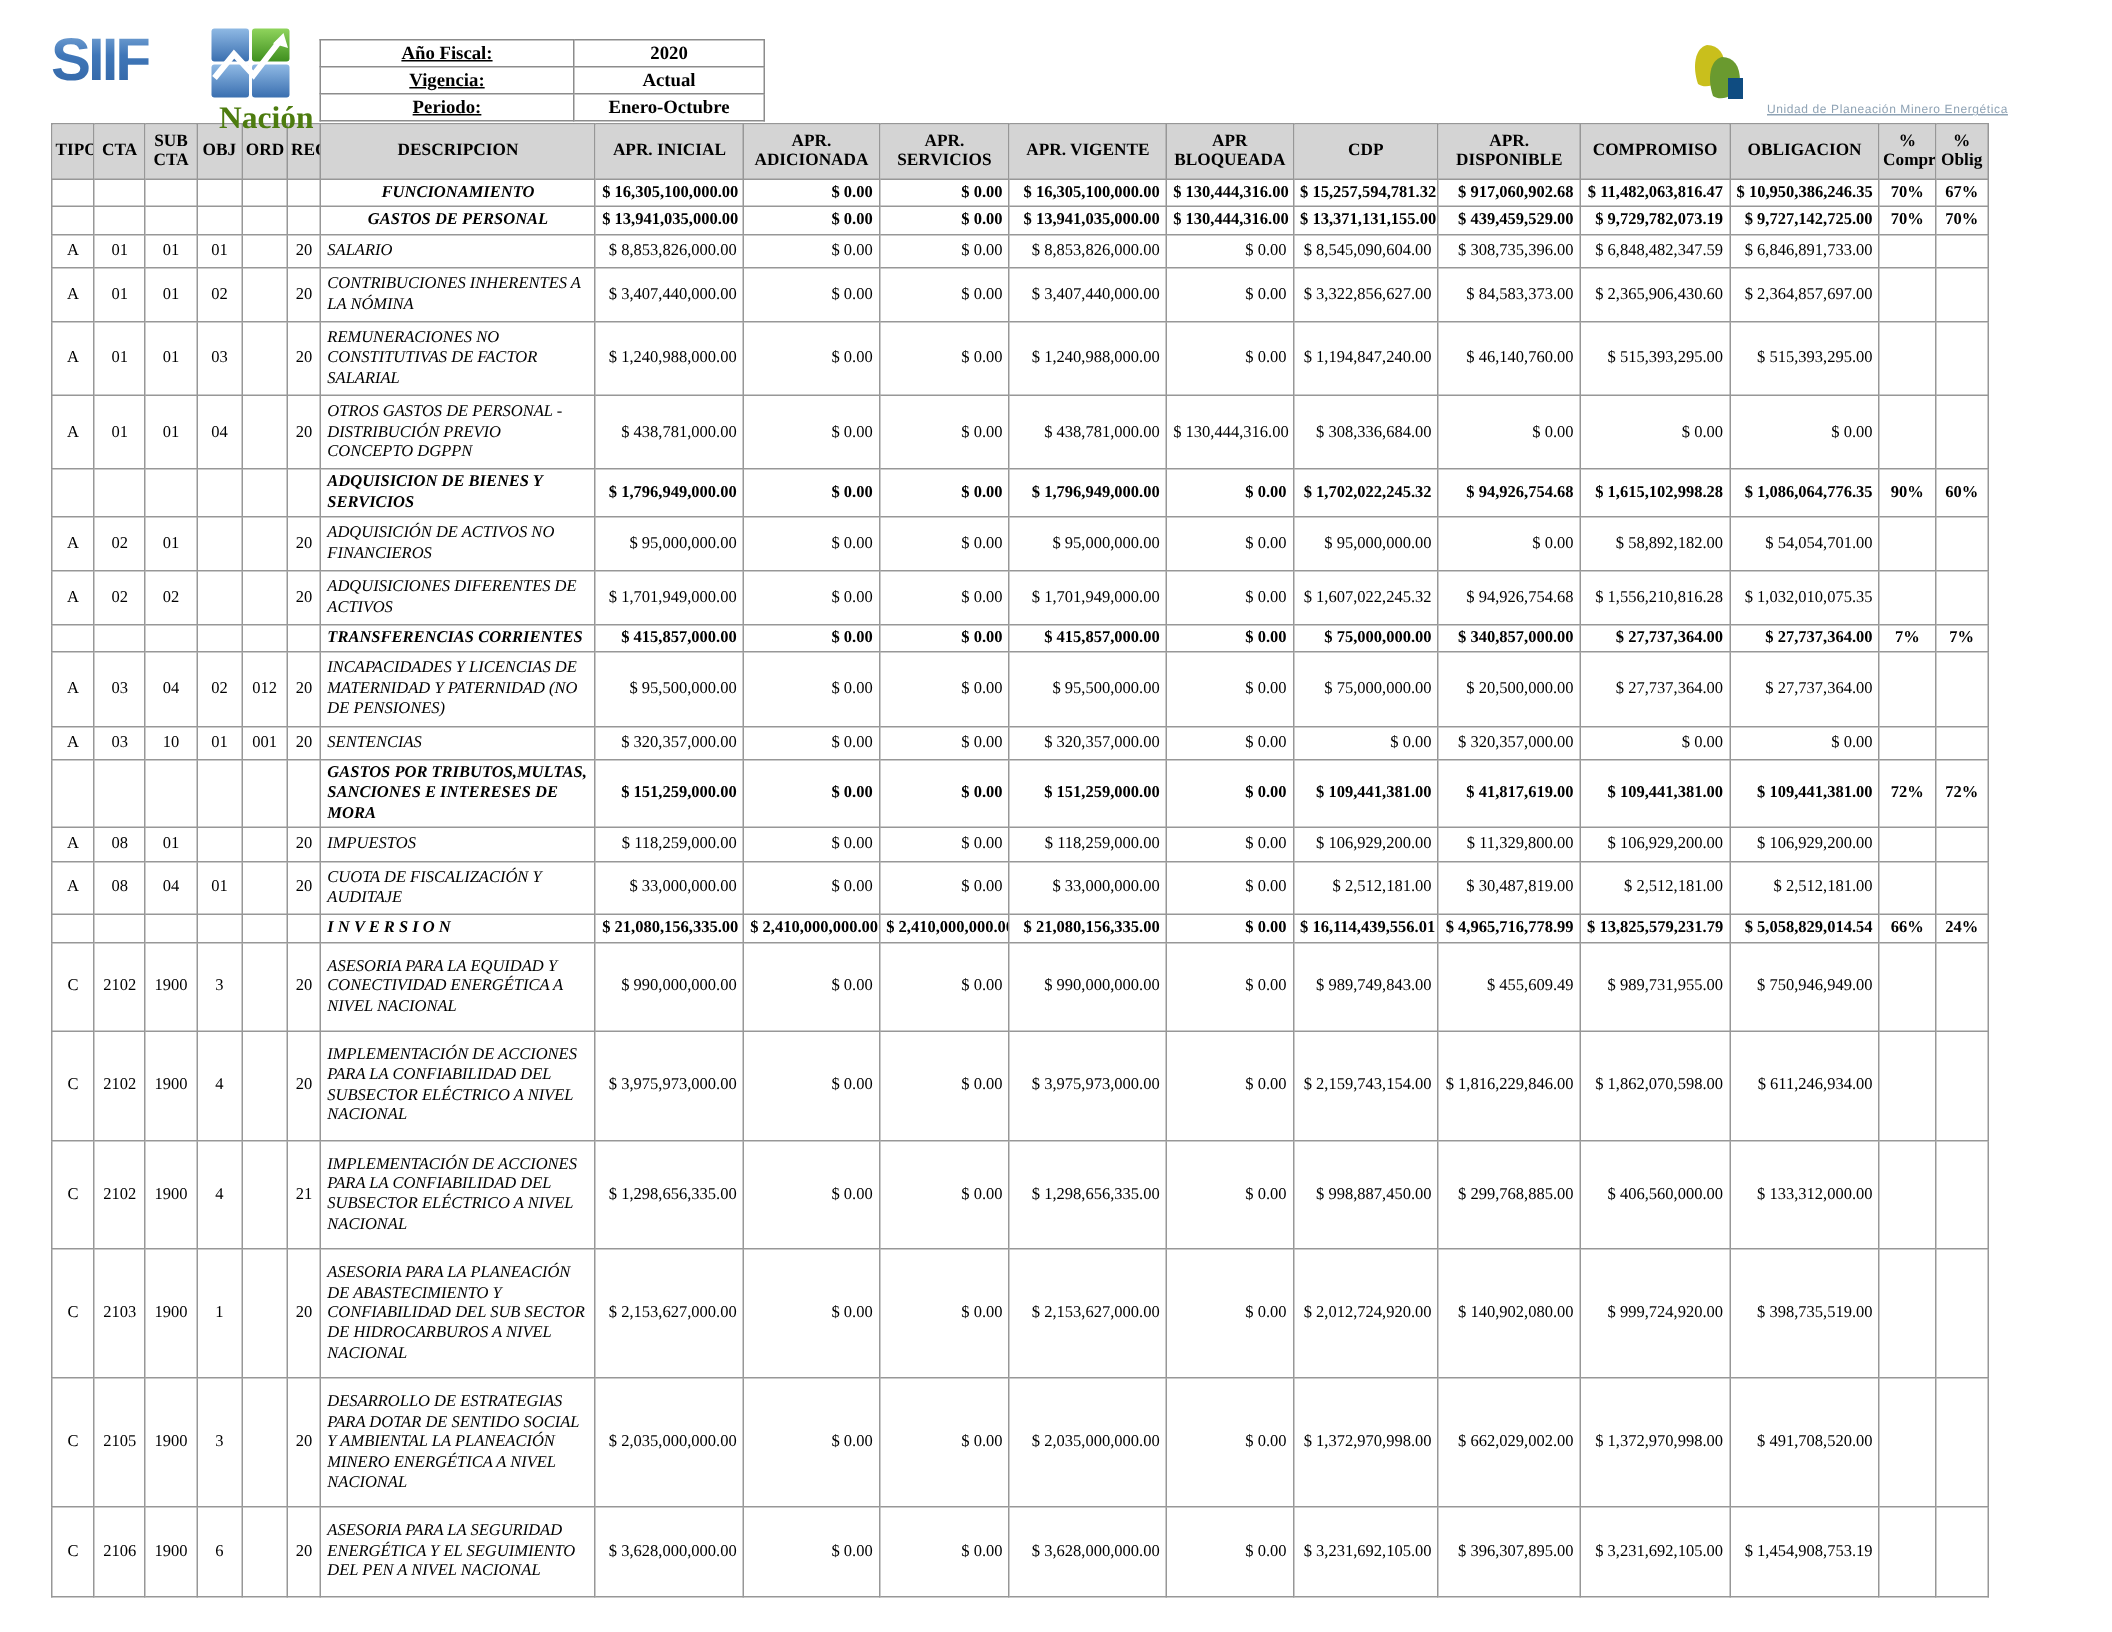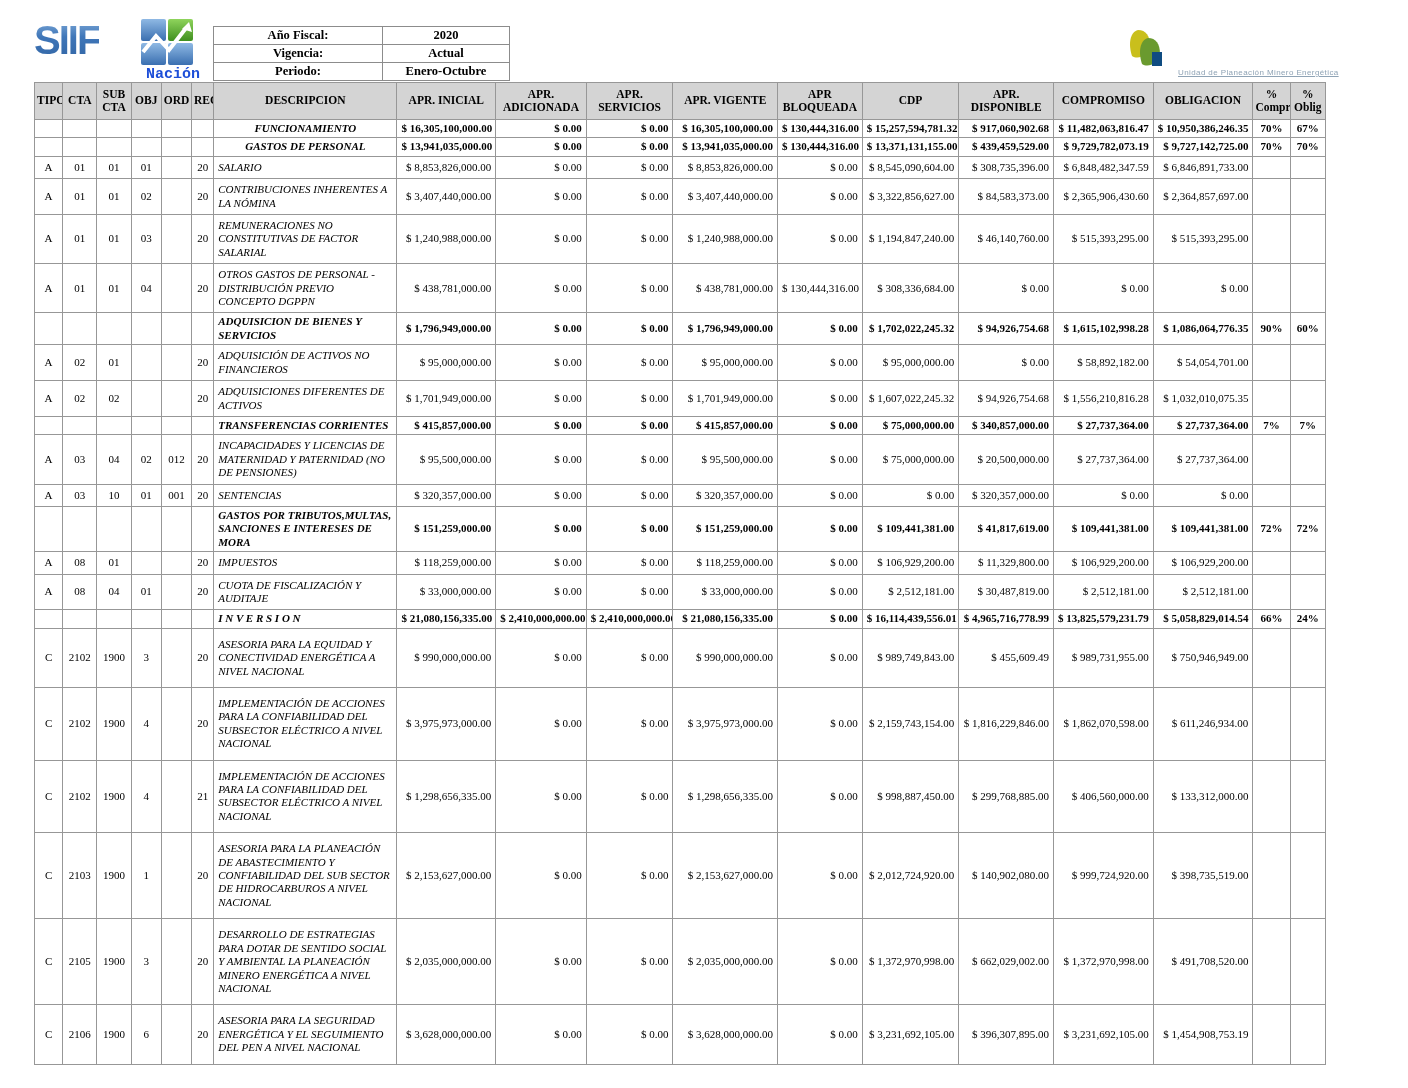--- a/index.html
+++ b/index.html
@@ -8,27 +8,27 @@
   
   .page-header{position:relative;width:1408px;height:82px;}
 
   
   .siif-logo{position:absolute;left:34px;top:16px;width:180px;height:64px;}
   .siif-word{position:absolute;left:0;top:-6px;font-family:"Liberation Sans",sans-serif;
     font-weight:bold;font-size:40px;line-height:60px;letter-spacing:-2px;
     background:linear-gradient(180deg,#9dc3e8 0%,#3f76b8 45%,#2d5f9e 100%);
     -webkit-background-clip:text;background-clip:text;color:transparent;}
   .siif-icon{position:absolute;left:106px;top:2px;}
-  .siif-nacion{position:absolute;left:112px;top:50px;font-family:Liberation Mono, monospace;
-    font-weight:bold;font-size:15px;color:#1d4ed8;}
+  .siif-nacion{position:absolute;left:112px;top:50px;font-family:Liberation Serif, serif;
+    font-weight:bold;font-size:21px;color:#4d7c0f;}
 
   
   .info-table{position:absolute;left:213px;top:26px;border-collapse:collapse;}
   .info-table td{border:1px solid #8c8c8c;font-size:12.5px;font-weight:bold;text-align:center;padding:1px 4px;}
-  .info-table .lbl{width:160px;}
+  .info-table .lbl{width:160px;text-decoration:underline;}
   .info-table .val{width:118px;}
 
   
   .upme-logo{position:absolute;left:1128px;top:22px;width:200px;height:58px;}
   .upme-icon{position:absolute;left:0;top:4px;}
   .upme-word{position:absolute;left:48px;top:-14px;font-family:"Liberation Sans",sans-serif;
     font-weight:bold;font-size:52px;line-height:56px;color:#0f4c81;letter-spacing:-1px;}
   .upme-tagline{position:absolute;left:50px;top:46px;font-family:"Liberation Sans",sans-serif;
     font-size:8px;color:#8fa3b5;letter-spacing:.4px;white-space:nowrap;text-decoration:underline;}
 

